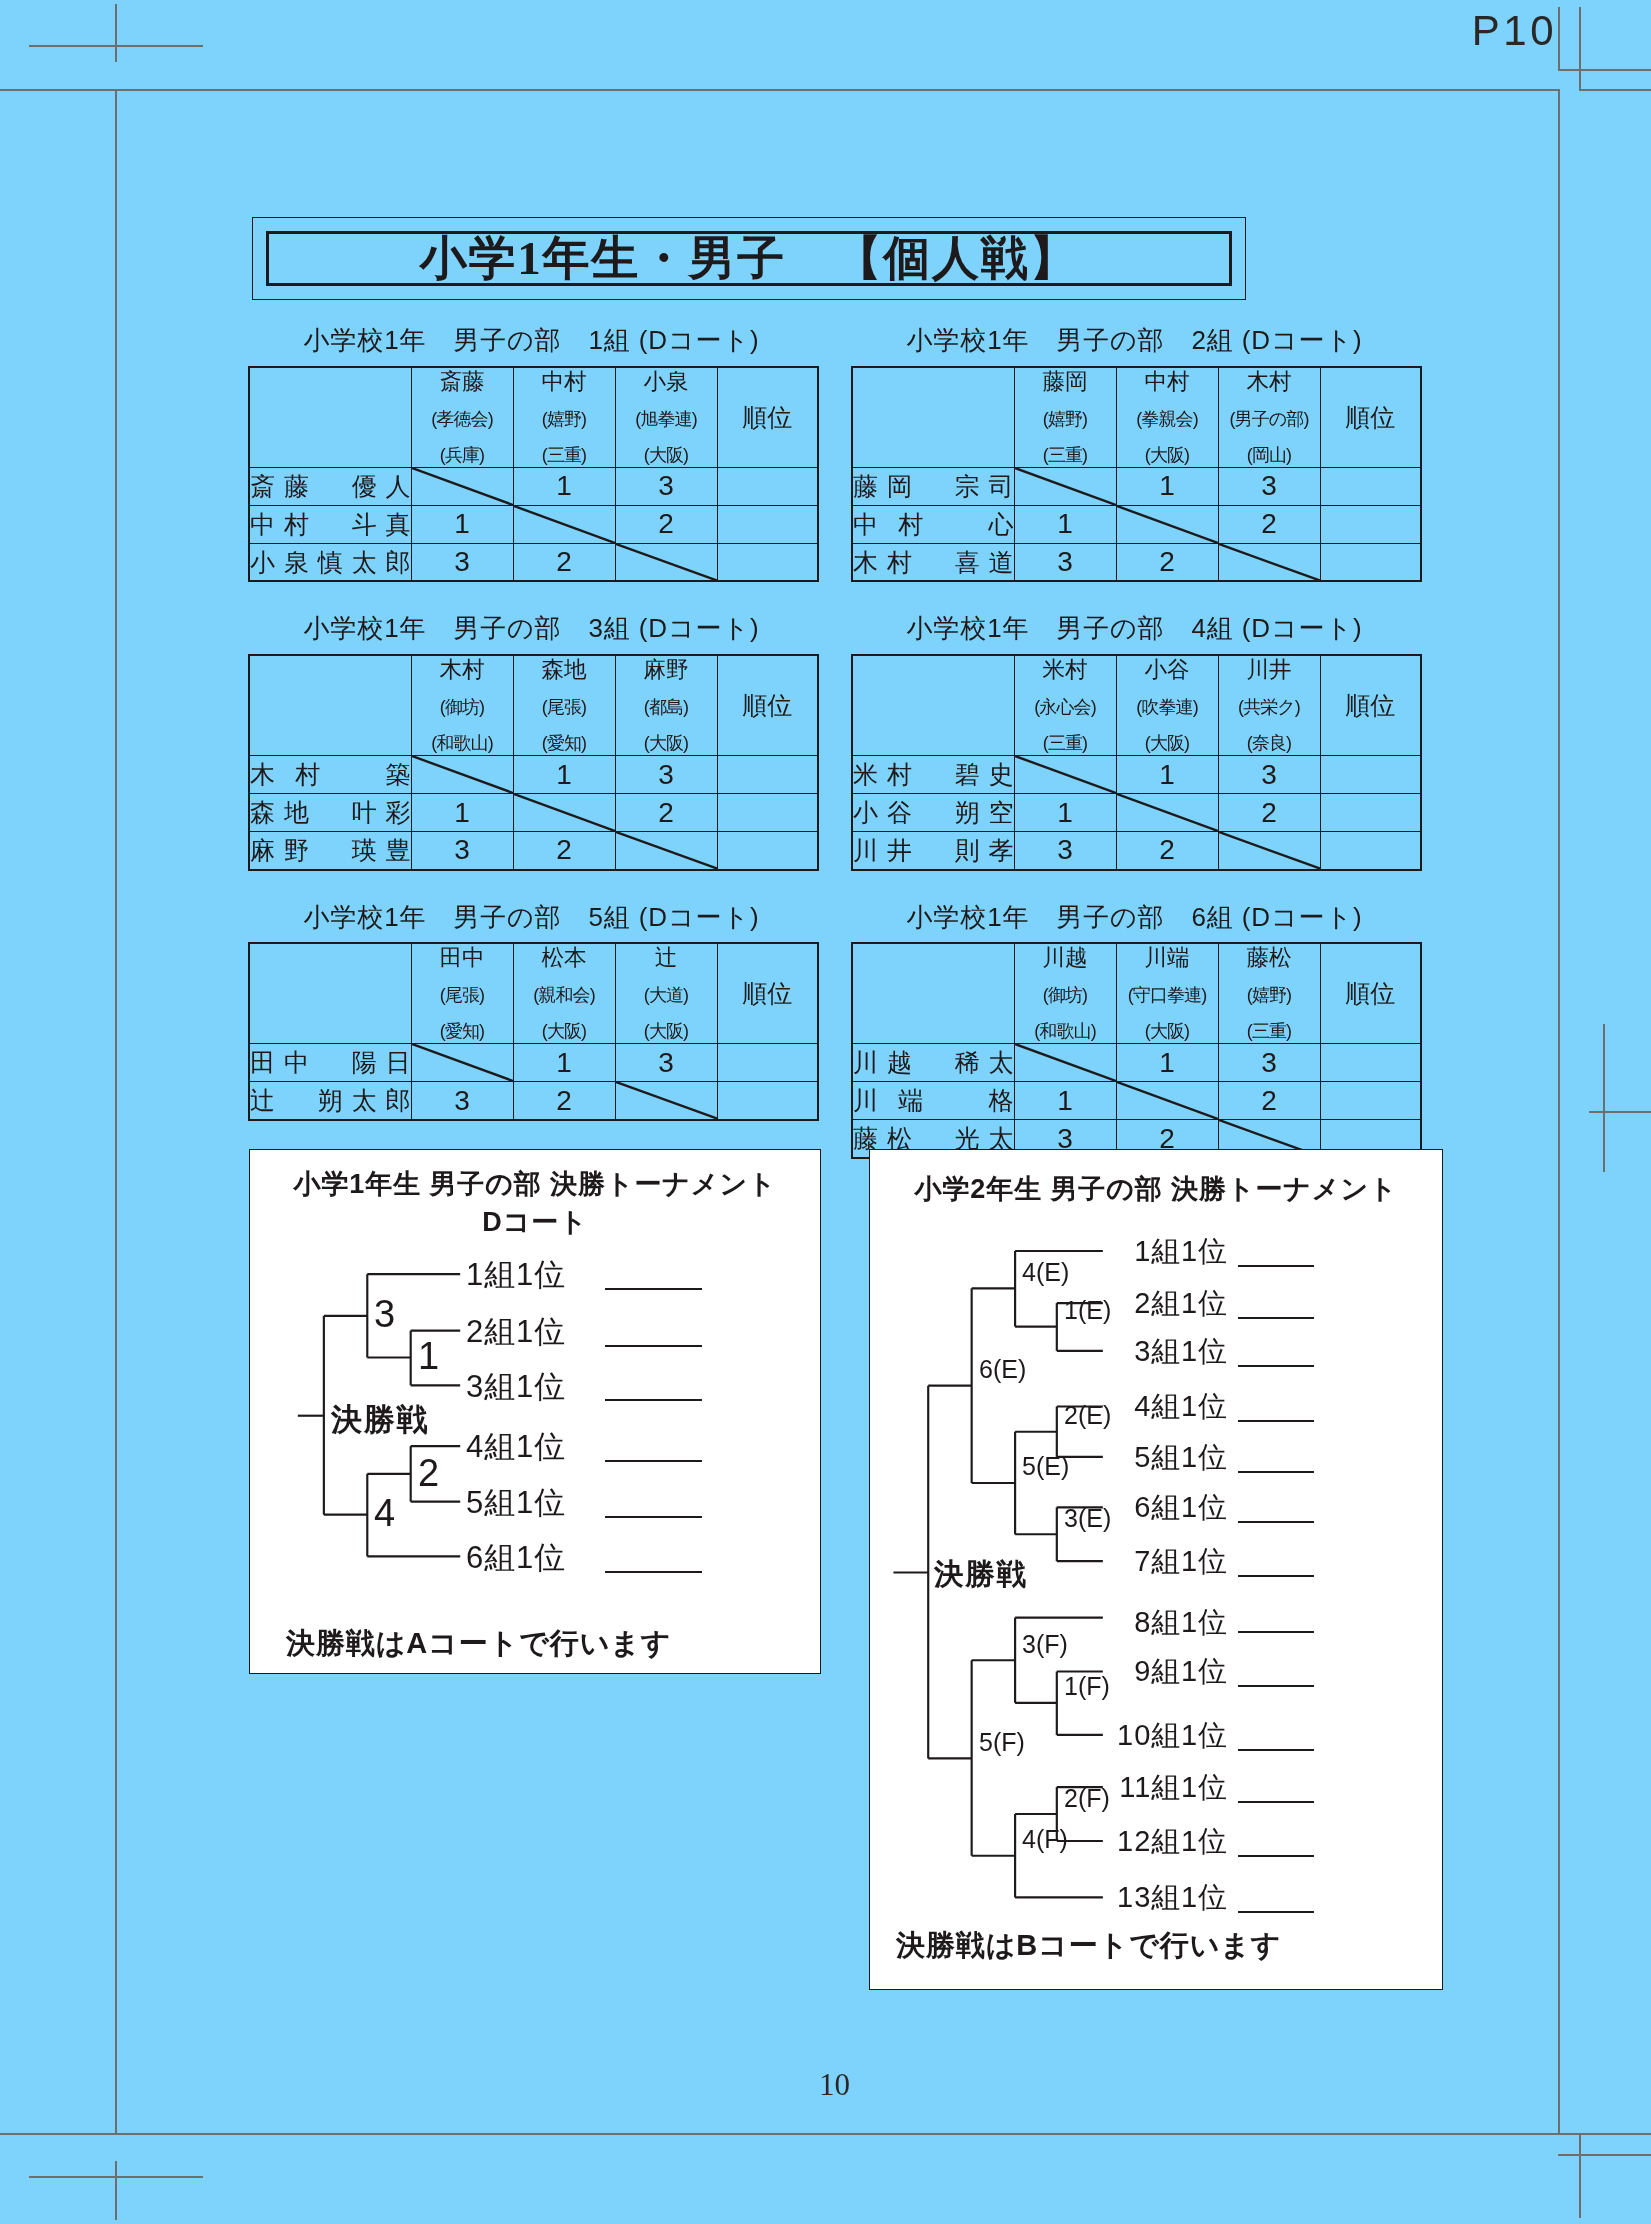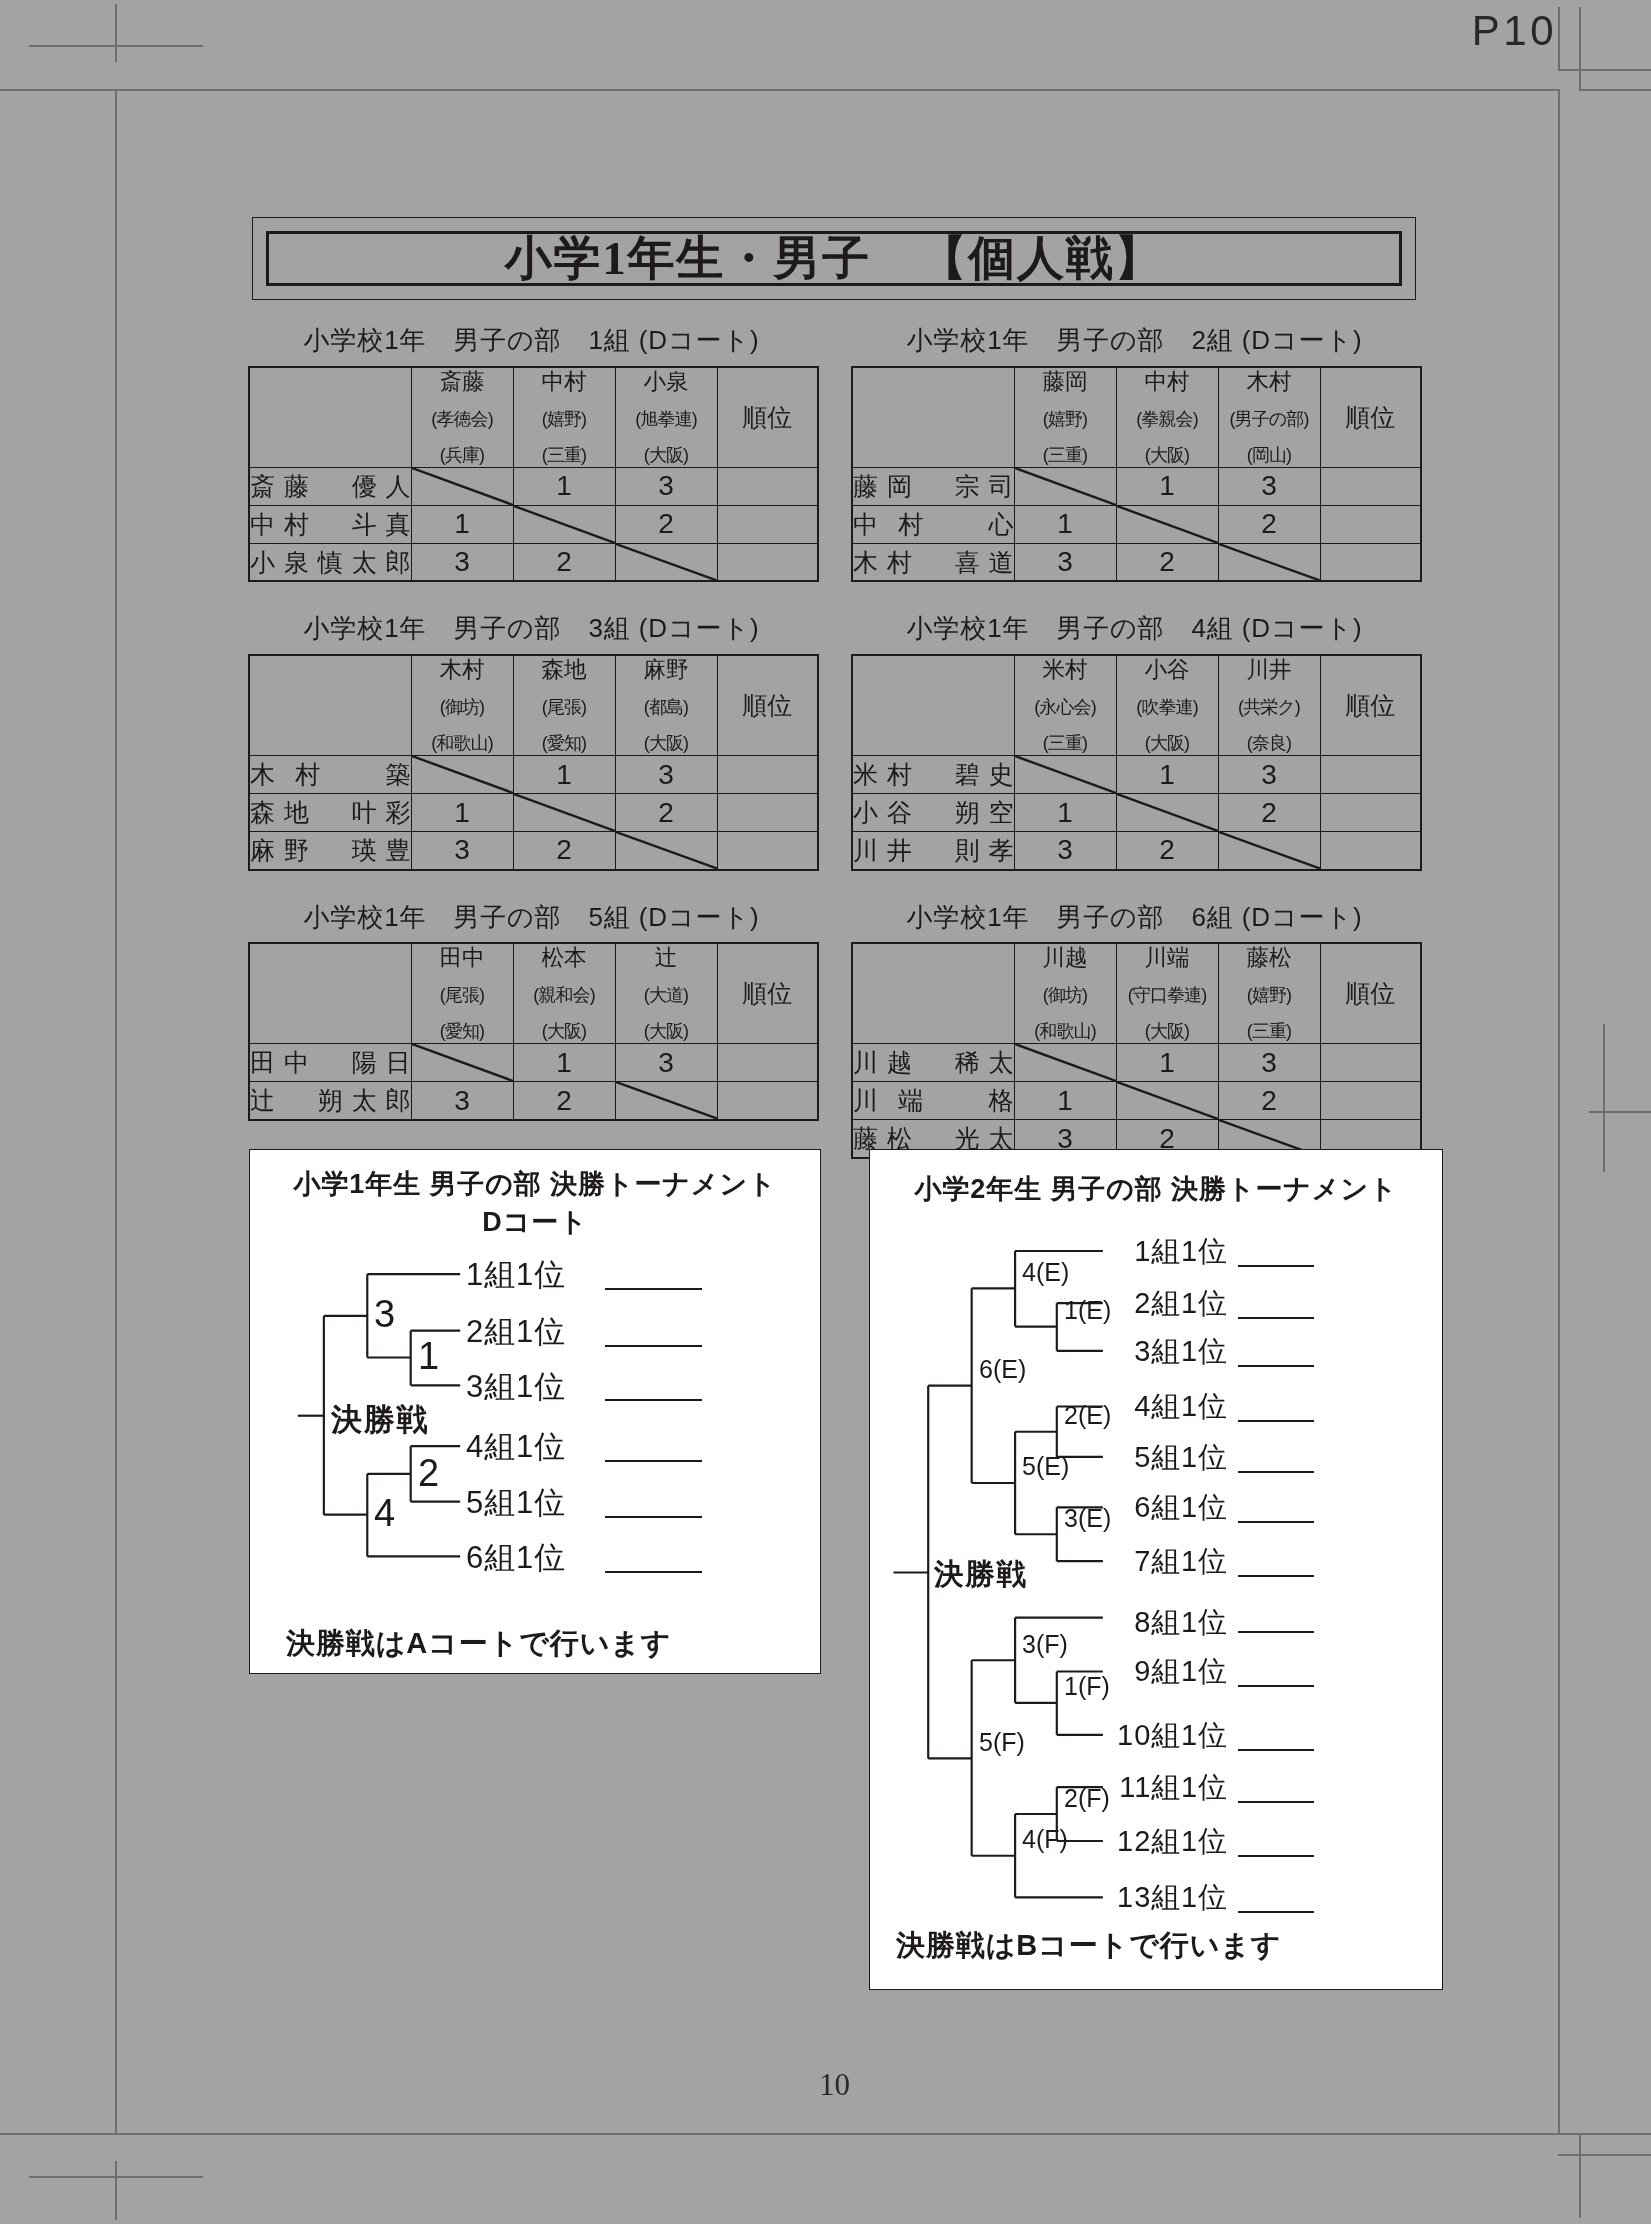--- a/index.html
+++ b/index.html
@@ -1,28 +1,28 @@
 <!DOCTYPE html>
 <html style="font-size:14px"><head>
 <meta charset="utf-8">
 <style>
   html,body{margin:0;padding:0;background:#e8e8e8;}
   .page{
-    position:relative;width:1651px;height:2225px;background:#a3a3a3;
+    position:relative;width:1651px;height:2225px;background:#7dd3fc;
     font-family:"Liberation Sans", sans-serif;color:#1e1a1b;overflow:hidden;
   }
   
   .mark{position:absolute;background:#6e6e6e;}
   
   .p-label{position:absolute;left:1390px;top:7px;width:167px;text-align:right;
     font-size:42px;letter-spacing:3.5px;color:#2b2727;}
   .page-number{position:absolute;left:765px;top:2067px;width:139px;text-align:center;
     font-family:"Liberation Serif", serif;font-size:31px;color:#2b2727;}
   
-  .title-outer{position:absolute;left:252px;top:217px;width:1164px;height:83px;
+  .title-outer{position:absolute;left:252px;top:217px;width:994px;height:83px;
     border:1.7px solid #1e1a1b;box-sizing:border-box;padding:13px;}
   .title-inner{width:100%;height:100%;border:3.5px solid #1e1a1b;box-sizing:border-box;
     display:flex;align-items:center;justify-content:center;}
   .title-text{font-family:"Liberation Serif", serif;font-weight:bold;font-size:47px;letter-spacing:1.7px;}
   
   .groups{position:absolute;left:248px;top:323px;width:1173px;
     display:grid;grid-template-columns:567px 567px;column-gap:36px;row-gap:29px;}
   .group-heading{margin:0 0 7.8px 0;text-align:center;font-size:26px;font-weight:400;letter-spacing:0.9px;}
   table.rr{border-collapse:collapse;border:2.6px solid #1e1a1b;table-layout:fixed;width:567px;}
   table.rr col.c-name{width:162px;}

